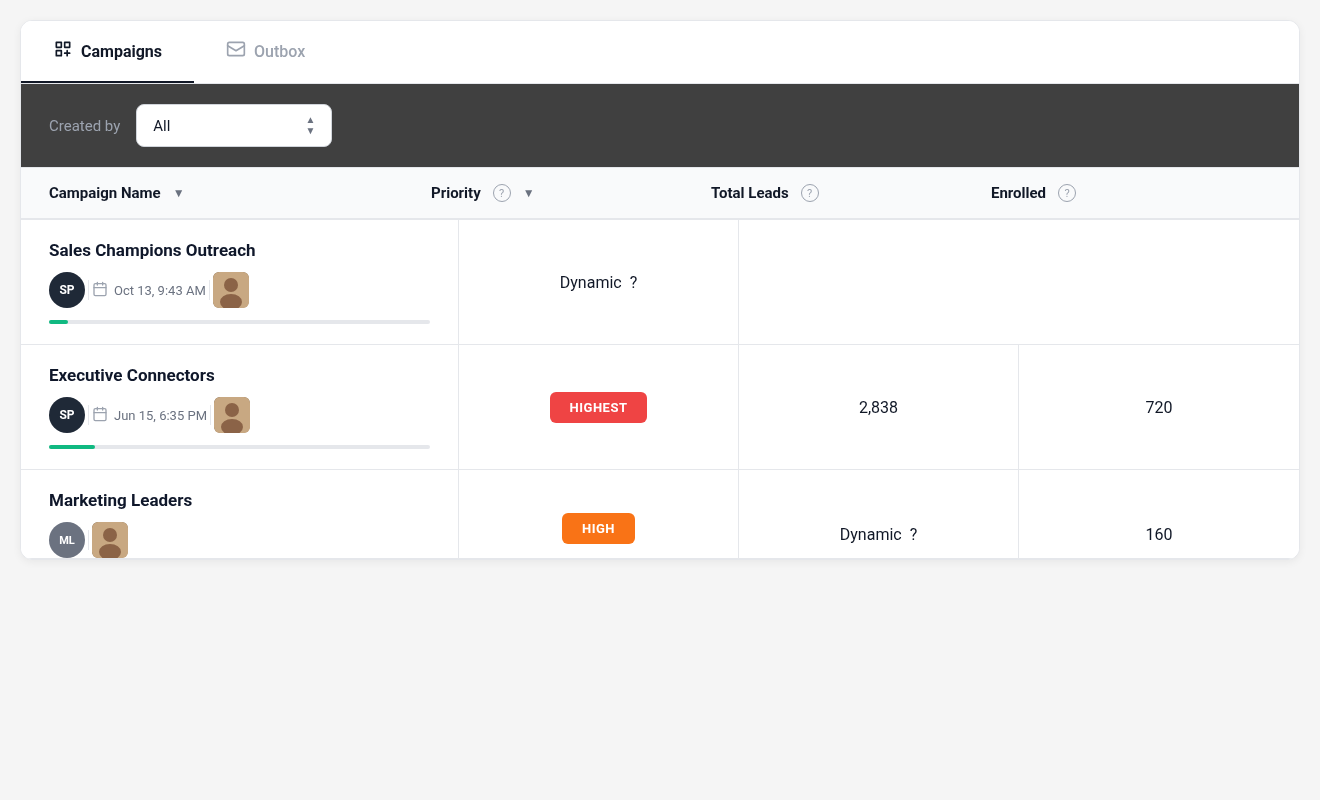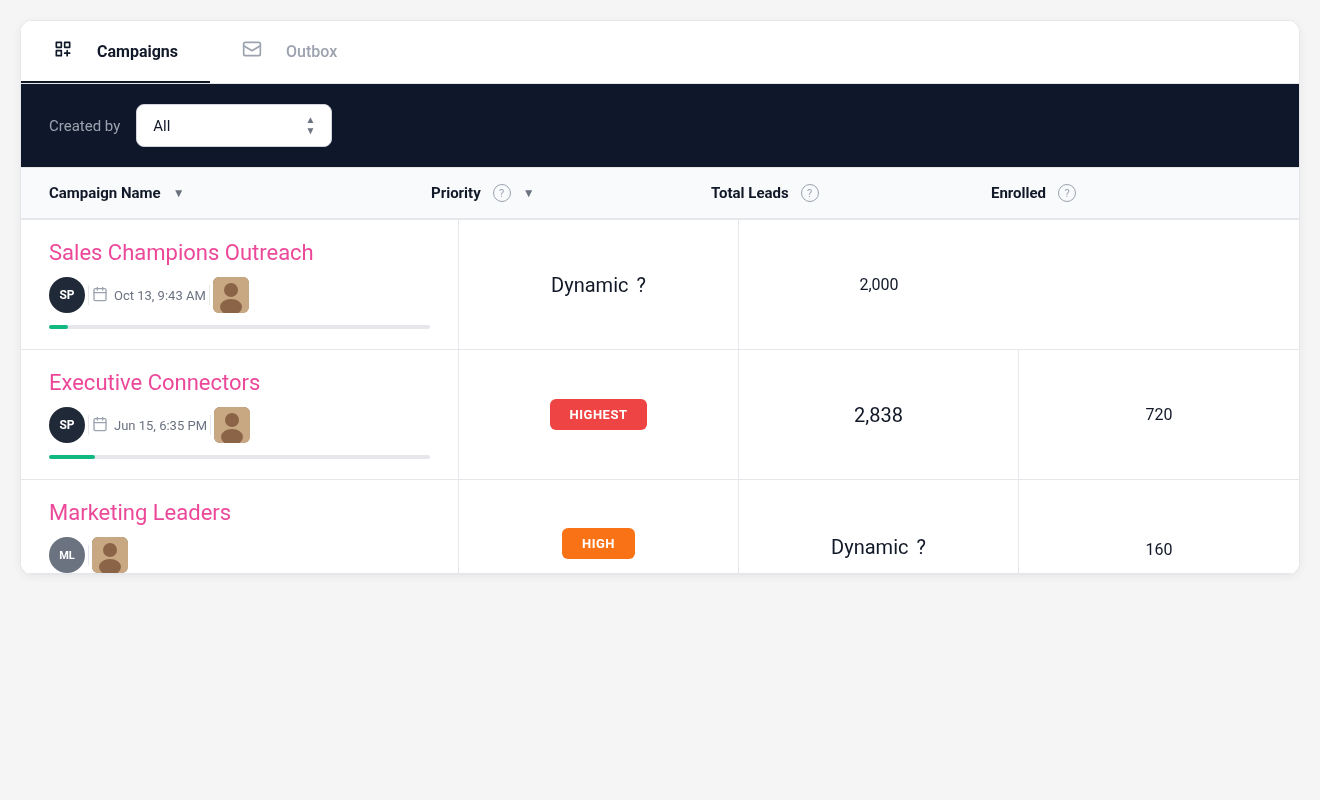--- a/index.html
+++ b/index.html
@@ -24,21 +24,21 @@
     }
     
     .tabs-bar {
       display: flex;
       border-bottom: 1px solid #e5e7eb;
       background: #fff;
     }
     .tab {
       display: flex;
       align-items: center;
-      gap: 24px;
+      gap: 8px;
       padding: 18px 32px;
       font-size: 16px;
       cursor: pointer;
       border-bottom: 2px solid transparent;
       color: #9ca3af;
       font-weight: 500;
       user-select: none;
     }
     .tab.active {
       color: #111827;
@@ -49,21 +49,21 @@
     .tab-icon {
       font-size: 18px;
     }
     
     .filter-row {
       display: flex;
       align-items: center;
       gap: 16px;
       padding: 20px 28px;
       border-bottom: 1px solid #e5e7eb;
-      background: #0f172a;
+      background: #404040;
     }
     .filter-label {
       font-size: 15px;
       color: #9ca3af;
       font-weight: 400;
     }
     .filter-select {
       display: flex;
       align-items: center;
       justify-content: space-between;
@@ -126,23 +126,23 @@
     }
     
     .campaign-cell {
       padding: 20px 28px 20px 28px;
       border-right: 1px solid #e5e7eb;
       display: flex;
       flex-direction: column;
       gap: 12px;
     }
     .campaign-name {
-      font-size: 22px;
-      font-weight: 400;
-      color: #ec4899;
+      font-size: 17px;
+      font-weight: 700;
+      color: #0f172a;
     }
     .campaign-meta {
       display: flex;
       align-items: center;
       gap: 3px;
     }
     .avatar-sp {
       width: 36px;
       height: 36px;
       border-radius: 50%;
@@ -221,21 +221,21 @@
       color: #fff;
     }
     
     .leads-cell {
       padding: 20px;
       border-right: 1px solid #e5e7eb;
       display: flex;
       align-items: center;
       justify-content: center;
       gap: 8px;
-      font-size: 20px;
+      font-size: 16px;
       color: #111827;
     }
     
     .enrolled-cell {
       padding: 20px;
       display: flex;
       align-items: center;
       justify-content: center;
       font-size: 16px;
       color: #111827;
@@ -325,23 +325,20 @@
         </div>
       </div>
       <div class="progress-bar-container">
         <div class="progress-bar" style="width:5%"></div>
       </div>
     </div>
     <div class="leads-cell">
       <span>Dynamic</span>
       <span class="help-icon">?</span>
     </div>
-    <div class="enrolled-cell">
-      <span>2,000</span>
-    </div>
   </div>
 
   <div class="table-row">
     <div class="campaign-cell">
       <div class="campaign-name">Executive Connectors</div>
       <div class="campaign-meta">
         <div class="avatar-sp">SP</div>
         <div class="meta-divider"></div>
         <div class="date-badge">
           <span class="calendar-icon">

